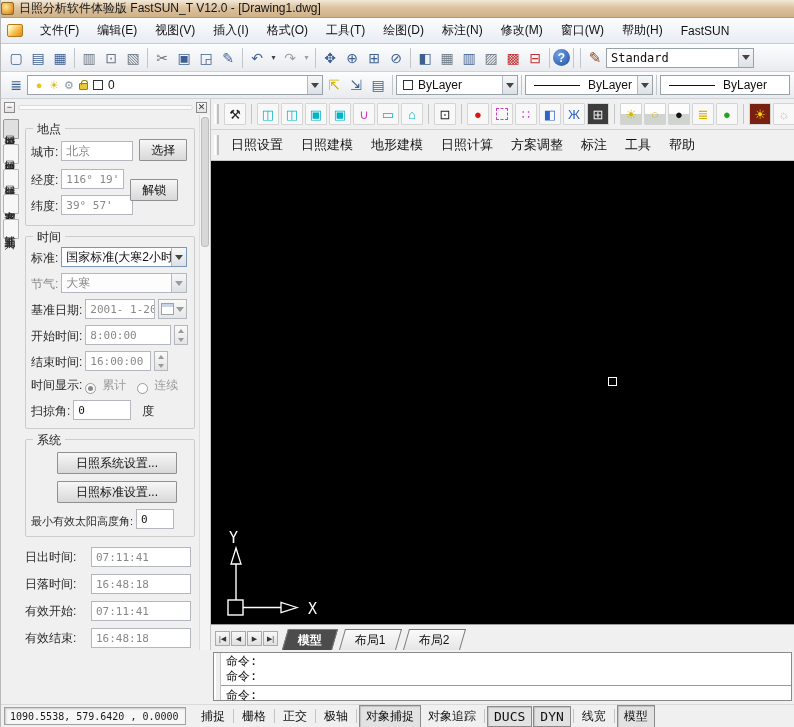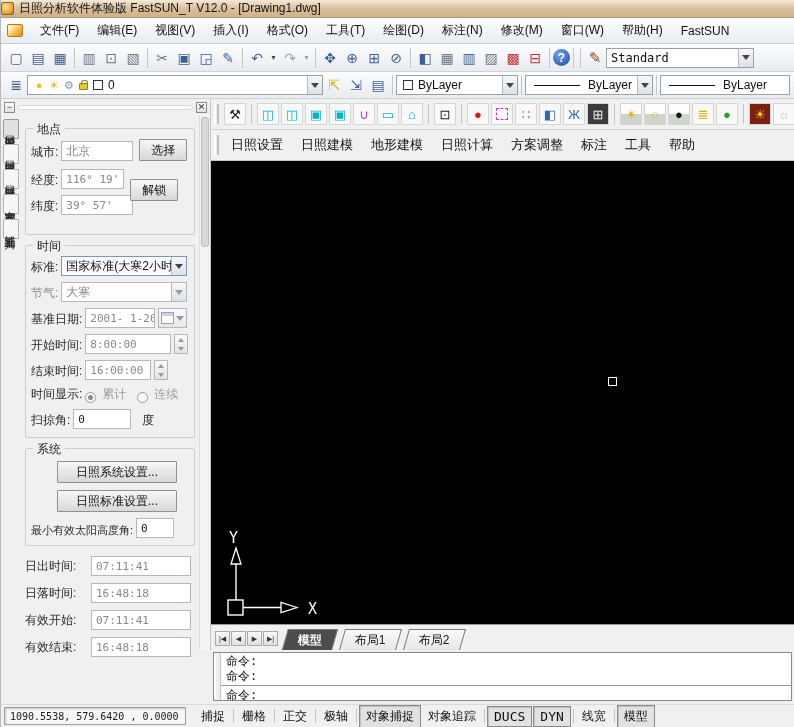--- a/index.html
+++ b/index.html
@@ -263,21 +263,21 @@
             <div class="frow">
               <span class="flabel">城市:</span>
               <span class="field cn" style="width:72px">北京</span>
               <span class="btn" style="width:48px;margin-left:3px">选择</span>
             </div>
             <div class="frow">
               <span class="flabel">经度:</span>
               <span class="field" style="width:63px">116° 19'</span>
               <span class="btn" style="width:48px;margin-left:3px;position:relative;top:12px">解锁</span>
             </div>
-            <div class="frow" style="margin-bottom:13px">
+            <div class="frow" style="margin-bottom:4px">
               <span class="flabel">纬度:</span>
               <span class="field" style="width:72px">39° 57'</span>
             </div>
           </div>
 
           <div class="group" style="padding-right:3px">
             <span class="gtitle">时间</span>
             <div class="frow">
               <span class="flabel">标准:</span>
               <div class="pcombo" style="width:126px">

